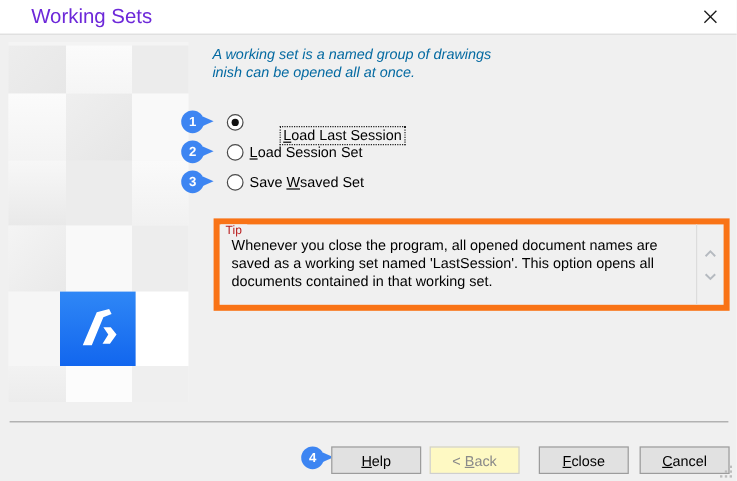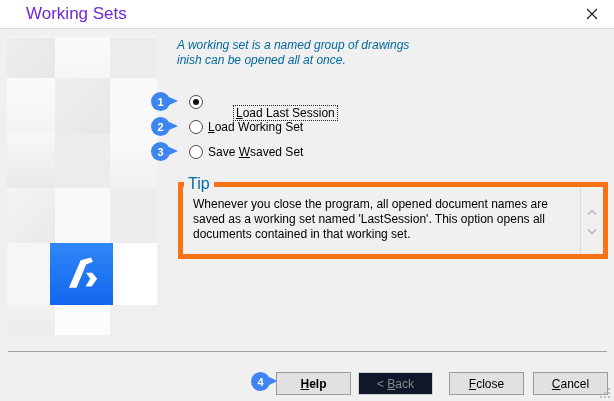--- a/index.html
+++ b/index.html
@@ -23,30 +23,30 @@
   .badge{position:absolute; width:19px; height:19px; border-radius:50%; background:#3d85f2; color:#fff; font-size:11px; font-weight:bold; display:flex; align-items:center; justify-content:center;}
   .badge::after{content:""; position:absolute; right:-8px; top:5px; border-left:9px solid #3d85f2; border-top:4.5px solid transparent; border-bottom:4.5px solid transparent;}
   .radio{position:absolute; width:12px; height:12px; border:1px solid #4a4a4a; border-radius:50%; background:#fff;}
   .radio .dot{position:absolute; left:3px; top:3px; width:6px; height:6px; border-radius:50%; background:#111;}
   .opt-label{position:absolute; font-size:12px; color:#000; white-space:nowrap;}
   .focusrect{border:1px dotted #212121; padding:0 2px; margin-left:-3px;}
   .accel{text-decoration:underline;}
 
   
   .tipbox{position:absolute; left:178px; top:182px; width:430px; height:77px; border:5px solid #f97316; box-sizing:border-box;}
-  .tiplabel{position:absolute; left:184px; top:175px; background:#f0f0f0; padding:0 4px; font-size:16px; color:#0369a1;}
+  .tiplabel{position:absolute; left:184px; top:187px; background:#f0f0f0; padding:0 4px; font-size:10px; color:#b91c1c;}
   .tiptext{position:absolute; left:10px; top:10px; width:388px; font-size:12px; line-height:15px; color:#000;}
   .tipscroll{position:absolute; right:0; top:0; bottom:0; width:22px; border-left:1px solid #dcdcdc;}
   .scroll-up{position:absolute; left:6px; top:15px;}
   .scroll-down{position:absolute; left:6px; bottom:15px;}
 
   
   .sep{position:absolute; left:8px; top:351px; width:599px; height:1px; background:#a3a3a3;}
   .btn{position:absolute; top:372px; width:75px; height:23px; background:#e1e1e1; border:1px solid #9c9c9c; box-sizing:border-box; font-size:12px; color:#000; display:flex; align-items:center; justify-content:center; cursor:pointer; white-space:pre;}
-  .btn.disabled{background:#0f172a; border-color:#cfcfcf; color:#8a8a8a; cursor:default;}
+  .btn.disabled{background:#fef9c3; border-color:#cfcfcf; color:#8a8a8a; cursor:default;}
   .grip{position:absolute; right:3px; bottom:2px; width:11px; height:11px;
         background:
           linear-gradient(#bdbdbd,#bdbdbd) 8px 0px/2px 2px no-repeat,
           linear-gradient(#bdbdbd,#bdbdbd) 4px 4px/2px 2px no-repeat,
           linear-gradient(#bdbdbd,#bdbdbd) 8px 4px/2px 2px no-repeat,
           linear-gradient(#bdbdbd,#bdbdbd) 0px 8px/2px 2px no-repeat,
           linear-gradient(#bdbdbd,#bdbdbd) 4px 8px/2px 2px no-repeat,
           linear-gradient(#bdbdbd,#bdbdbd) 8px 8px/2px 2px no-repeat;}
 </style>
 </head>
@@ -103,21 +103,21 @@
     </div>
   <div class="opt-label" style="left:208px;top:106px;margin-left:28px;">
     <span class="focusrect"><span></span><span class="accel">L</span><span>oad Last Session</span></span>
   </div>
 
   <div class="badge" style="left:151px;top:117px;">
       <span>2</span>
     </div>
   <div class="radio" style="left:189px;top:120px;"></div>
   <div class="opt-label" style="left:208px;top:120px;">
-    <span></span><span class="accel">L</span><span>oad Working Set</span>
+    <span></span><span class="accel">L</span><span>oad Session Set</span>
   </div>
 
   <div class="badge" style="left:151px;top:142px;">
       <span>3</span>
     </div>
   <div class="radio" style="left:189px;top:145px;"></div>
   <div class="opt-label" style="left:208px;top:145px;">
     <span>Save </span><span class="accel">W</span><span>saved Set</span>
   </div>
 
@@ -137,21 +137,21 @@
     </div>
   </div>
   <div class="tiplabel">Tip</div>
 
   <div class="sep"></div>
 
   <div class="badge" style="left:251px;top:372px;">
       <span>4</span>
     </div>
 
-  <div class="btn" style="left:276px;font-weight:bold;">
+  <div class="btn" style="left:276px;">
     <span><span></span><span class="accel">H</span><span>elp</span></span>
   </div>
   <div class="btn disabled" style="left:358px;">
     <span><span>&lt; </span><span class="accel">B</span><span>ack</span></span>
   </div>
   <div class="btn" style="left:449px;">
     <span><span></span><span class="accel">F</span><span>close</span></span>
   </div>
   <div class="btn" style="left:533px;">
     <span><span></span><span class="accel">C</span><span>ancel</span></span>

